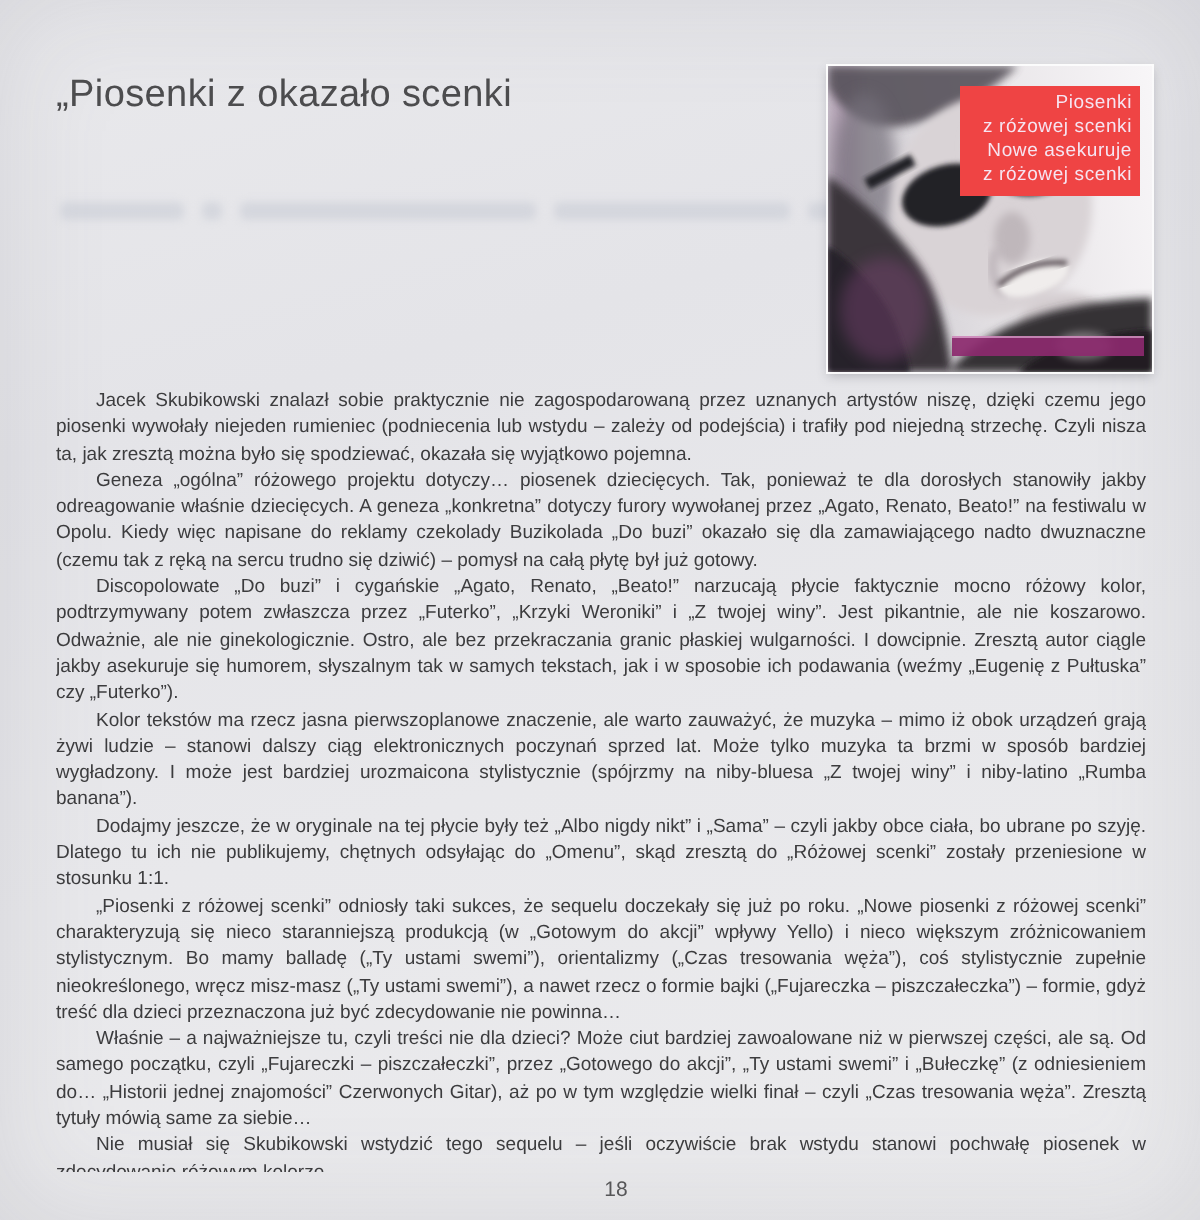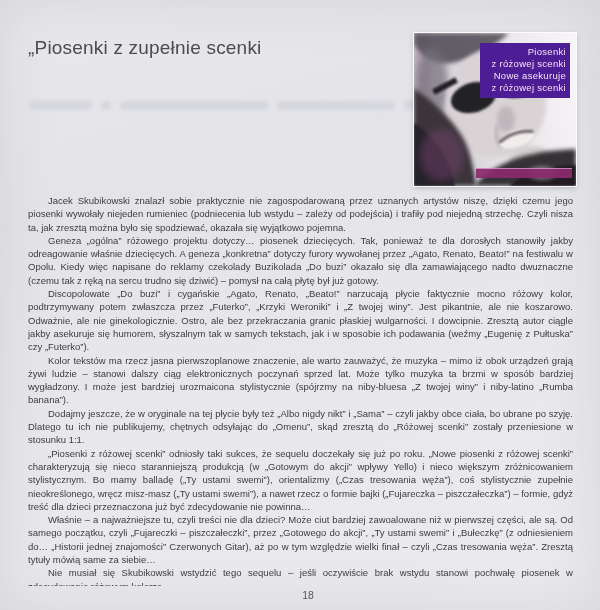--- a/index.html
+++ b/index.html
@@ -28,21 +28,21 @@
   .b1{width:62px}.b2{width:10px}.b3{width:148px}.b4{width:118px}.b5{width:86px}
   
   .cover{
     position:absolute;left:414px;top:33px;width:162px;height:153px;
     background:#f2f1f3;
     box-shadow:0 0 0 1px rgba(255,255,255,0.9),0 2px 5px rgba(90,90,100,0.35);
   }
   .cover svg{position:absolute;left:0;top:0;width:100%;height:100%;}
   .cover-overlay{
     position:absolute;top:10px;right:6px;width:90px;
-    background:#4c1d95;
+    background:#ef4444;
     color:#f6e4f1;
     font-size:9.5px;line-height:12px;text-align:right;
     padding:3px 4px 4px 2px;box-sizing:border-box;
     letter-spacing:0.3px;
   }
   .cover-strip{
     position:absolute;left:62px;right:4px;bottom:8px;height:9px;
     background:#8c2a6e;border-top:1px solid #cf8abc;
     opacity:0.92;
   }
@@ -57,21 +57,21 @@
     position:absolute;left:16px;right:0;bottom:9px;
     text-align:center;font-size:10.5px;color:#565658;
   }
 </style>
 </head>
 <body>
 
 <div class="page">
 
   <div class="title">
-    <div>„Piosenki z zupełnie scenki</div>
+    <div>„Piosenki z okazało scenki</div>
   </div>
 
   <div class="bleed">
     <span class="b1"></span><span class="b2"></span><span class="b3"></span><span class="b4"></span><span class="b5"></span>
   </div>
 
   <div class="cover">
     <svg viewBox="0 0 162 153" preserveAspectRatio="none" aria-hidden="true">
       <defs>
         <linearGradient id="pbg" x1="0" y1="0.2" x2="1" y2="0">

